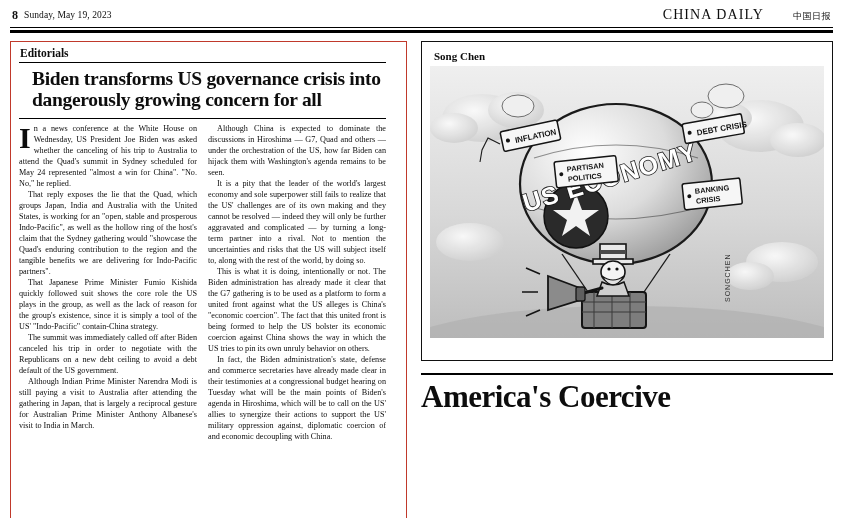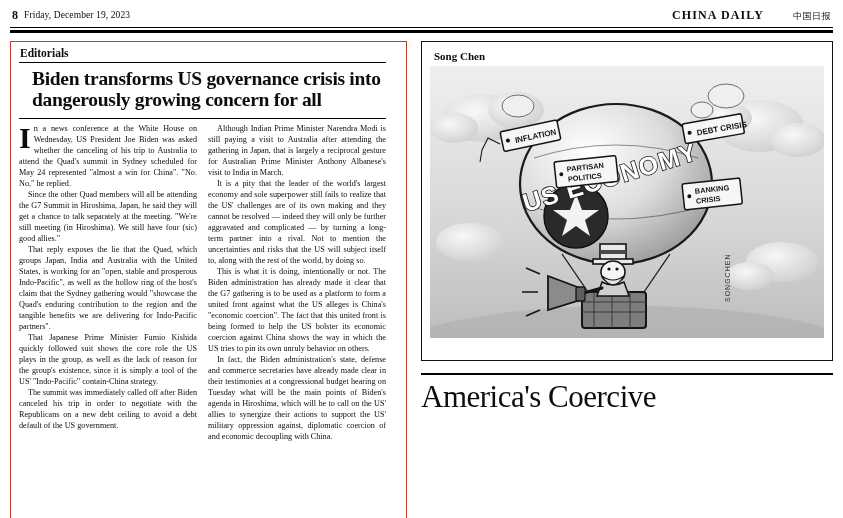--- a/index.html
+++ b/index.html
@@ -39,22 +39,22 @@
     letter-spacing: .1px;
   }
   .masthead-right {
     margin-left: auto;
     display: flex;
     align-items: baseline;
     gap: 5px;
   }
   .brand {
     font-family: "Liberation Serif", serif;
-    font-weight: bold;
-    font-size: 12px;
+    font-weight: normal;
+    font-size: 14px;
     letter-spacing: 1.1px;
     text-align: center;
   }
   .brand-cn {
     font-size: 9px;
     letter-spacing: .5px;
     margin-left: 24px;
   }
   .rule-thin { border-top: 1px solid #000; margin-top: 3px; }
   .rule-thick { border-top: 2.5px solid #000; margin-top: 1.5px; }
@@ -146,35 +146,35 @@
     position: relative;
     width: 100%;
     height: 272px;
     overflow: hidden;
   }
   .art-area svg { display: block; }
 
   .bottom-rule { border-top: 2.5px solid #000; margin: 12px 0 0 0; }
   .bottom-headline {
     font-family: "Liberation Serif", serif;
-    font-weight: normal;
+    font-weight: bold;
     font-size: 31px;
     letter-spacing: -.5px;
     line-height: 1.05;
     margin-top: 6px;
   }
 </style>
 </head>
 <body>
 
 <div class="page">
 
   <div class="masthead">
     <span class="page-num">8</span>
-    <span class="masthead-date">Friday, December 19, 2023</span>
+    <span class="masthead-date">Sunday, May 19, 2023</span>
     <span class="masthead-right">
       <span class="brand">CHINA DAILY</span>
       <span class="brand-cn">中国日报</span>
     </span>
   </div>
   <div class="rule-thin"></div>
   <div class="rule-thick"></div>
 
   <div class="rule-under-title"></div>
 
@@ -182,25 +182,25 @@
 
     <div class="left-col">
       <div class="editorial-box">
         <div class="editorials-label">Editorials</div>
         <div class="label-rule"></div>
         <div class="headline">Biden transforms US governance crisis into dangerously growing concern for all</div>
         <div class="hl-rule"></div>
 
         <div class="cols">
           <p class="first"><span class="dropcap">I</span><span>n a news conference at the White House on Wednesday, US President Joe Biden was asked whether the canceling of his trip to Australia to attend the Quad's summit in Sydney scheduled for May 24 represented "almost a win for China". "No. No," he replied.</span></p>
-          <p><span>Since the other Quad members will all be attending the G7 Summit in Hiroshima, Japan, he said they will get a chance to talk separately at the meeting. "We're still meeting (in Hiroshima). We still have four (sic) good allies."</span></p>
           <p><span>That reply exposes the lie that the Quad, which groups Japan, India and Australia with the United States, is working for an "open, stable and prosperous Indo-Pacific", as well as the hollow ring of the host's claim that the Sydney gathering would "showcase the Quad's enduring contribution to the region and the tangible benefits we are delivering for Indo-Pacific partners".</span></p>
           <p><span>That Japanese Prime Minister Fumio Kishida quickly followed suit shows the core role the US plays in the group, as well as the lack of reason for the group's existence, since it is simply a tool of the US' "Indo-Pacific" contain-China strategy.</span></p>
           <p><span>The summit was immediately called off after Biden canceled his trip in order to negotiate with the Republicans on a new debt ceiling to avoid a debt default of the US government.</span></p>
           <p><span>Although Indian Prime Minister Narendra Modi is still paying a visit to Australia after attending the gathering in Japan, that is largely a reciprocal gesture for Australian Prime Minister Anthony Albanese's visit to India in March.</span></p>
+          <p><span>Although China is expected to dominate the discussions in Hiroshima — G7, Quad and others — under the orchestration of the US, how far Biden can hijack them with Washington's agenda remains to be seen.</span></p>
           <p><span>It is a pity that the leader of the world's largest economy and sole superpower still fails to realize that the US' challenges are of its own making and they cannot be resolved — indeed they will only be further aggravated and complicated — by turning a long-term partner into a rival. Not to mention the uncertainties and risks that the US will subject itself to, along with the rest of the world, by doing so.</span></p>
           <p><span>This is what it is doing, intentionally or not. The Biden administration has already made it clear that the G7 gathering is to be used as a platform to form a united front against what the US alleges is China's "economic coercion". The fact that this united front is being formed to help the US bolster its economic coercion against China shows the way in which the US tries to pin its own unruly behavior on others.</span></p>
           <p><span>In fact, the Biden administration's state, defense and commerce secretaries have already made clear in their testimonies at a congressional budget hearing on Tuesday what will be the main points of Biden's agenda in Hiroshima, which will be to call on the US' allies to synergize their actions to support the US' military oppression against, diplomatic coercion of and economic decoupling with China.</span></p>
         </div>
       </div>
     </div>
 
     <div class="right-col">
       <div class="cartoon-box">
         <div class="artist">Song Chen</div>

